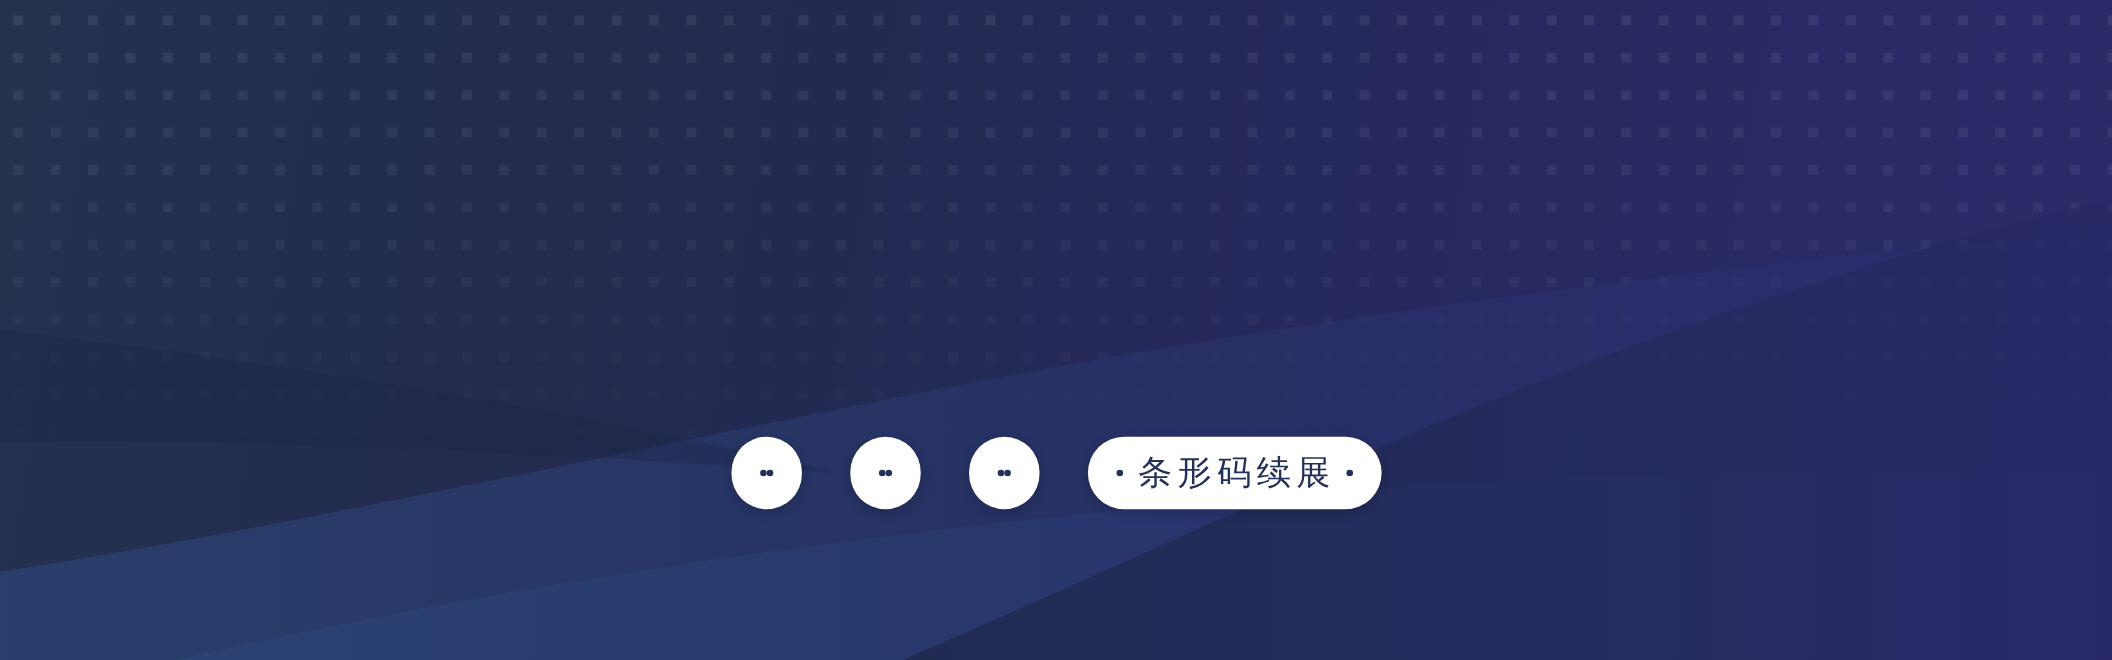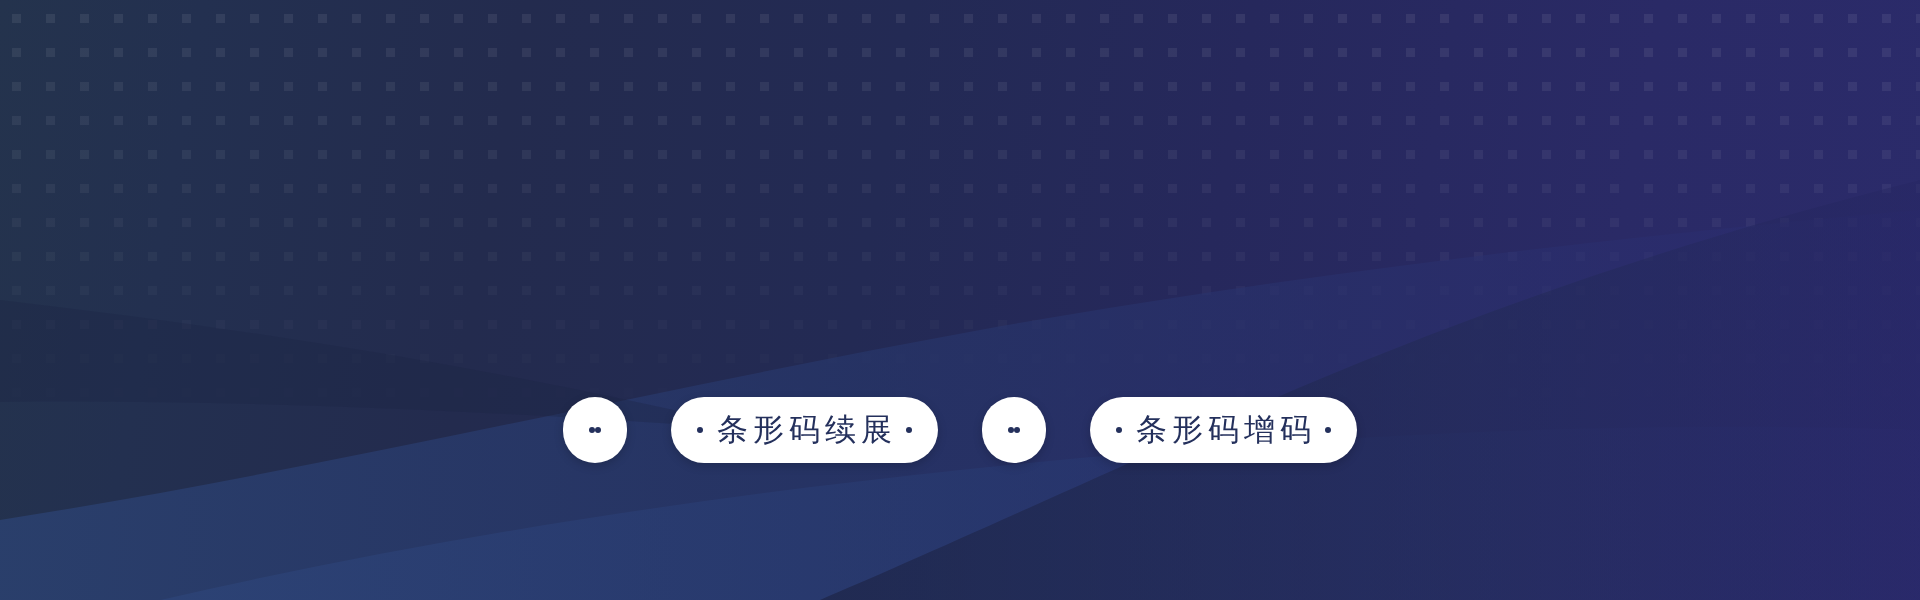--- a/index.html
+++ b/index.html
@@ -861,30 +861,29 @@
 
     <div class="pills">
 
       <div class="pill">
         <span class="dot"></span>
         <span class="dot"></span>
       </div>
 
       <div class="pill">
         <span class="dot"></span>
-        <span class="pill-label">条形码续展</span>
         <span class="dot"></span>
       </div>
 
       <div class="pill">
         <span class="dot"></span>
         <span class="dot"></span>
       </div>
 
       <div class="pill">
         <span class="dot"></span>
-        <span class="pill-label">条形码增码</span>
+        <span class="pill-label">条形码续展</span>
         <span class="dot"></span>
       </div>
 
     </div>
   </div>
 </div>
 
 </body></html>

